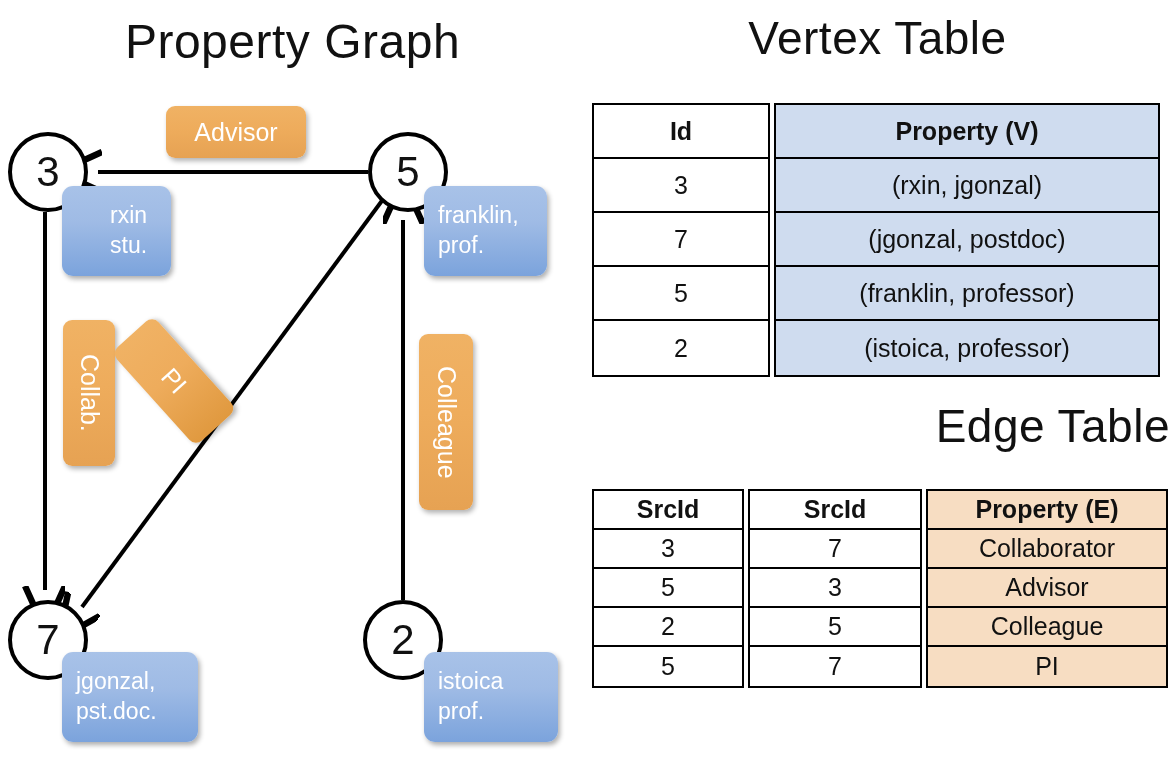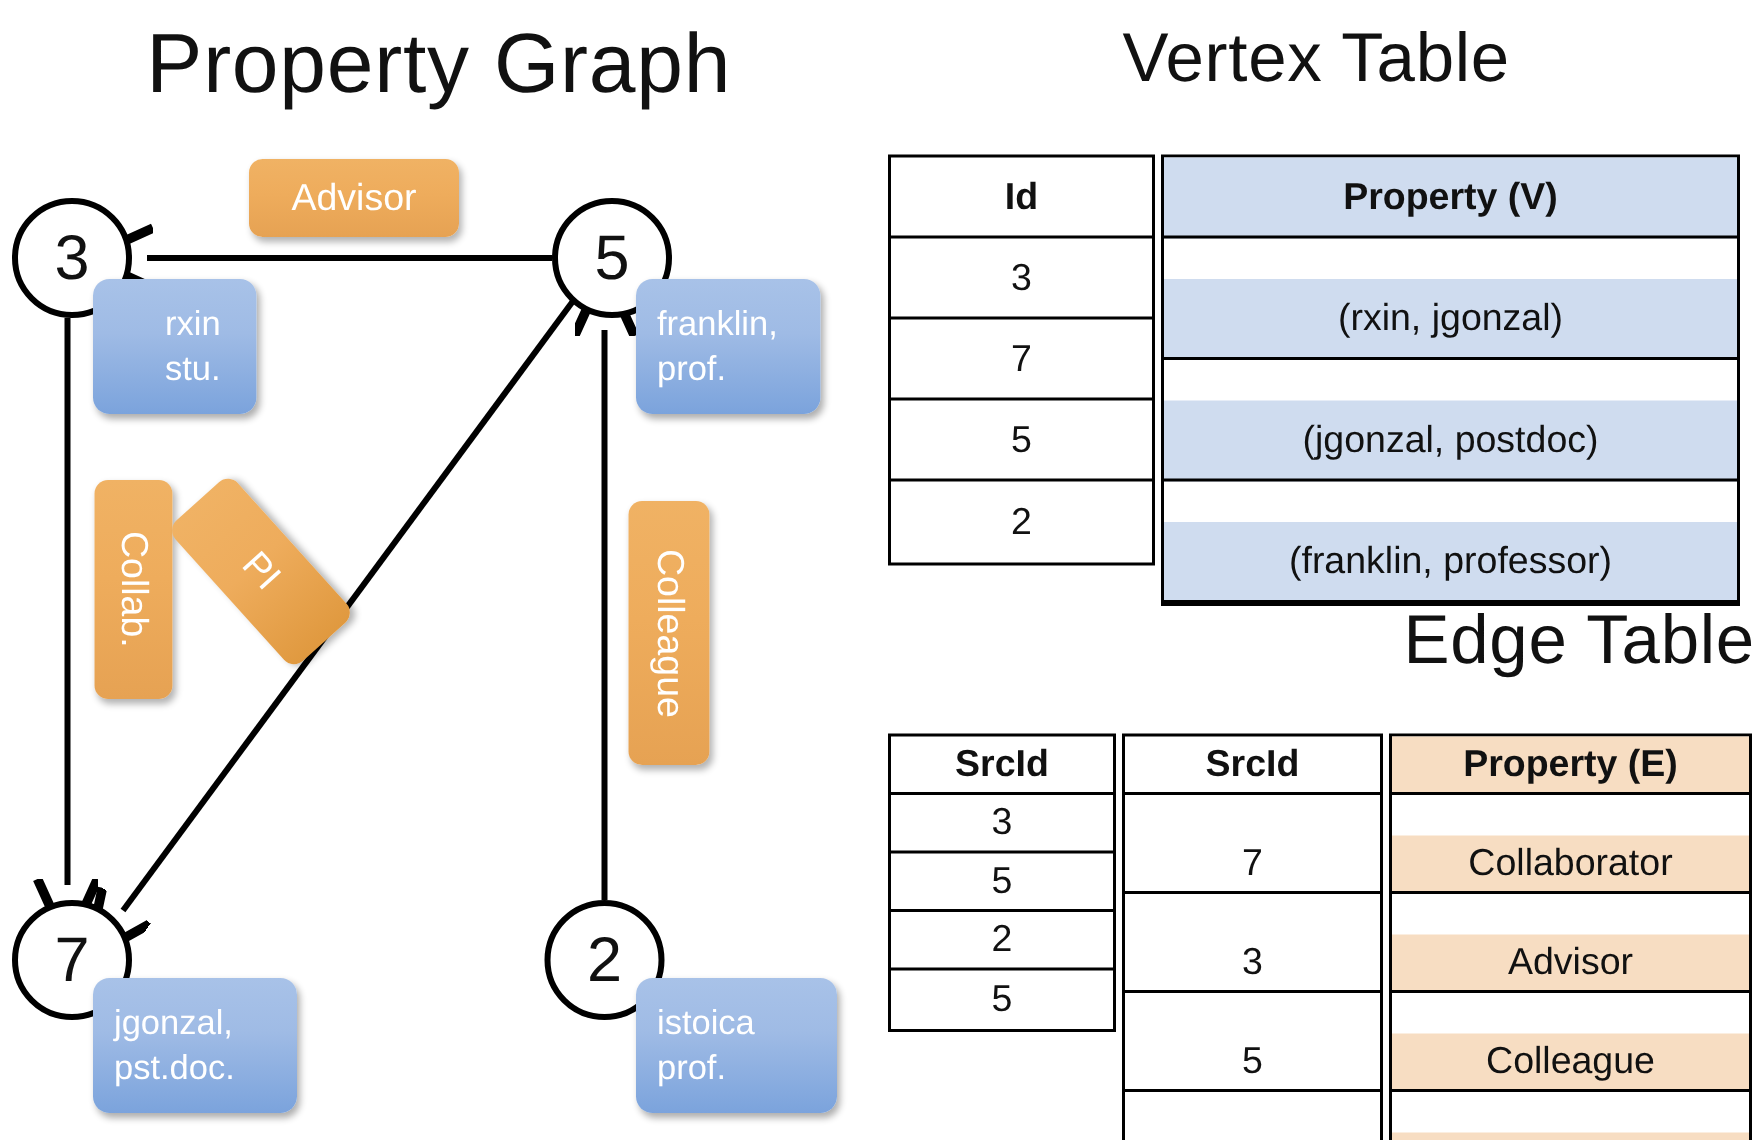--- a/index.html
+++ b/index.html
@@ -21,21 +21,21 @@
     position: absolute;
     font-family: "Liberation Sans", sans-serif;
     font-weight: 300;
     color: #111111;
     letter-spacing: 0.5px;
     white-space: nowrap;
   }
   #title-property-graph {
     left: 0; top: 12px; width: 585px;
     text-align: center;
-    font-size: 56px;
+    font-size: 48px;
     line-height: 60px;
   }
   #title-vertex-table {
     left: 585px; top: 10px; width: 585px;
     text-align: center;
     font-size: 46px;
     line-height: 56px;
   }
   #title-edge-table {
     left: 585px; top: 398px; width: 585px;
@@ -145,21 +145,21 @@
     display: flex;
     align-items: flex-start;
   }
   .tcol {
     display: flex;
     flex-direction: column;
     border: 2.5px solid #000;
     box-sizing: border-box;
     background: #ffffff;
   }
-  .tcol + .tcol { margin-left: 4px; gap: 27px; }
+  .tcol + .tcol { margin-left: 4px; }
   .tcell {
     border-bottom: 2px solid #000;
     box-sizing: border-box;
     display: flex;
     align-items: center;
     justify-content: center;
     font-size: 25px;
     font-weight: 300;
     color: #111;
     white-space: nowrap;
@@ -262,20 +262,21 @@
     <div class="tcell">3</div>
     <div class="tcell">7</div>
     <div class="tcell">5</div>
     <div class="tcell last">2</div>
   </div>
   <div class="tcol col-prop">
     <div class="tcell head tint-blue">Property (V)</div>
     <div class="tcell tint-blue">(rxin, jgonzal)</div>
     <div class="tcell tint-blue">(jgonzal, postdoc)</div>
     <div class="tcell tint-blue">(franklin, professor)</div>
+    <div class="tcell last tint-blue">(istoica, professor)</div>
   </div>
 </div>
 
 <div class="table-wrap" id="edge-table">
   <div class="tcol col-src">
     <div class="tcell head">SrcId</div>
     <div class="tcell">3</div>
     <div class="tcell">5</div>
     <div class="tcell">2</div>
     <div class="tcell last">5</div>

